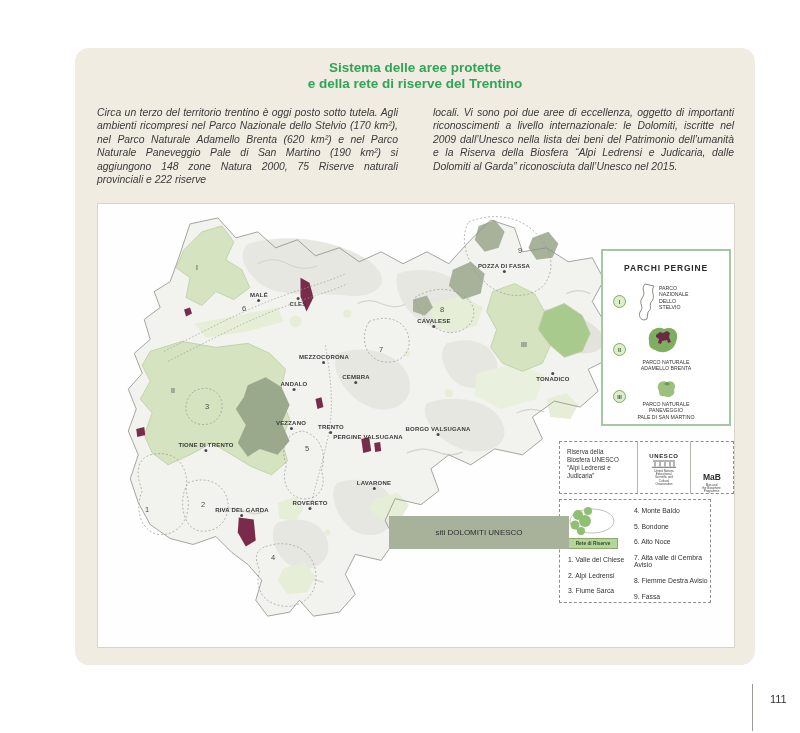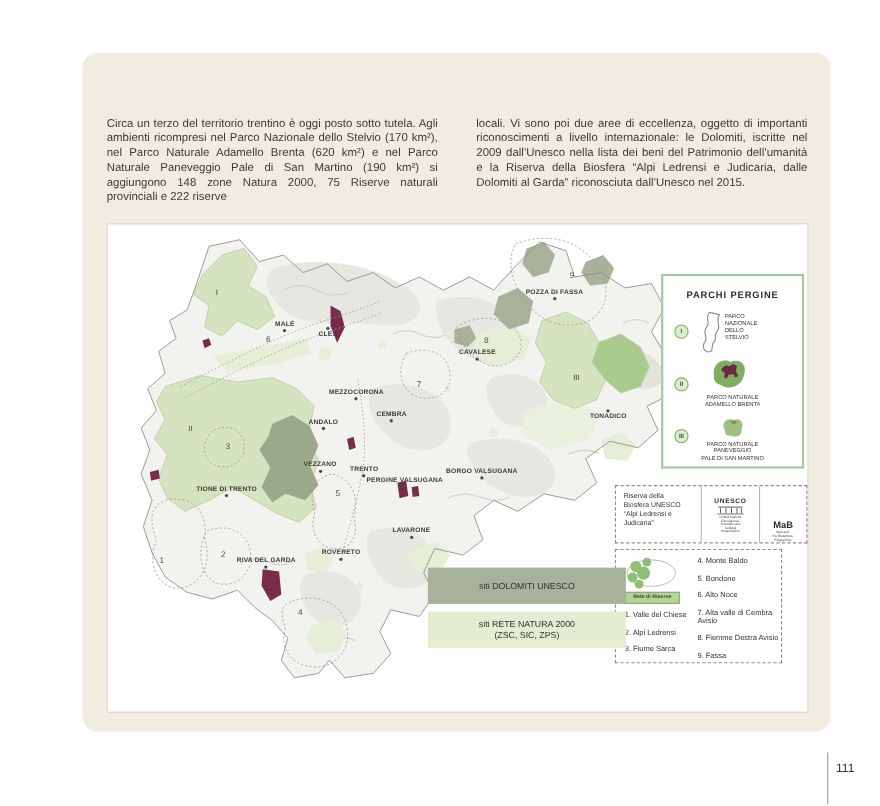--- a/index.html
+++ b/index.html
@@ -1,19 +1,19 @@
 <!DOCTYPE html>
 <html><head>
 <meta charset="utf-8">
 <style>
   html,body{margin:0;padding:0;background:#fff;}
   body{width:800px;height:733px;position:relative;font-family:"Liberation Sans",sans-serif;overflow:hidden;}
   .card{position:absolute;left:75px;top:48px;width:680px;height:617px;background:#f1ece1;border-radius:14px;}
   .title{position:absolute;left:75px;top:60px;width:680px;text-align:center;color:#2ea558;font-weight:bold;font-size:13.5px;line-height:16px;}
-  .cols{position:absolute;top:106px;font-size:10.4px;line-height:13.4px;color:#3a3a3a;text-align:justify;}
+  .cols{position:absolute;top:106px;font-style:italic;font-size:10.4px;line-height:13.4px;color:#3a3a3a;text-align:justify;}
   .col-left{left:97px;width:301px;}
   .col-right{left:433px;width:301px;}
   .panel{position:absolute;left:97px;top:203px;width:638px;height:445px;background:#fefefe;border:1px solid #d8d4c9;box-sizing:border-box;}
   .mapsvg{position:absolute;left:0;top:0;}
   
   .city{position:absolute;display:flex;flex-direction:column;align-items:center;gap:1px;transform:translate(-50%,-100%);}
   .city.below{flex-direction:column-reverse;transform:translate(-50%,0);}
   .city .lab{font-weight:bold;font-size:6px;line-height:6px;color:#3a3a3a;letter-spacing:.2px;white-space:nowrap;}
   .city .dot{width:3px;height:3px;background:#4a4a4a;border-radius:50%;}
   .numlab{position:absolute;transform:translate(-50%,-50%);font-size:7.5px;color:#4c4c4c;}
@@ -37,28 +37,30 @@
   .rete-badge{position:absolute;left:8px;top:38px;width:48px;background:#b5d49a;border:.5px solid #8aa86f;font-size:4.8px;font-weight:bold;color:#2f4a1e;text-align:center;padding:2px 0;}
   .rete-col1{position:absolute;left:8px;top:56px;width:62px;}
   .rete-col2{position:absolute;left:74px;top:7px;width:74px;}
   .rete-item{font-size:6.8px;line-height:7.6px;color:#333;margin-bottom:8px;}
   
   .swatch{position:absolute;left:291px;width:180px;height:33px;display:flex;flex-direction:column;align-items:center;justify-content:center;font-size:8px;color:#2f2f2f;line-height:10px;}
   .sw-dolomiti{top:312px;background:#a8b29a;}
   .sw-natura{top:352px;background:#e4ecd2;}
   .caption{position:absolute;left:0;bottom:6px;width:100%;text-align:center;font-size:9.3px;color:#3a3a3a;}
   
-  .pageno{position:absolute;left:752px;top:684px;height:47px;border-left:1px solid #9a9a94;padding-left:7px;font-size:11px;color:#333;padding-top:9px;box-sizing:border-box;}
+  .pageno{position:absolute;left:752px;top:684px;height:47px;border-left:1px solid #9a9a94;padding-left:17px;font-size:11px;color:#333;padding-top:9px;box-sizing:border-box;}
 </style>
 </head>
 <body>
 
 <div class="card"></div>
 
 <div class="title">
+  <div>Sistema delle aree protette</div>
+  <div>e della rete di riserve del Trentino</div>
 </div>
 
 <div class="cols col-left">Circa un terzo del territorio trentino è oggi posto sotto tutela. Agli ambienti ricompresi nel Parco Nazionale dello Stelvio (170 km²), nel Parco Naturale Adamello Brenta (620 km²) e nel Parco Naturale Paneveggio Pale di San Martino (190 km²) si aggiungono 148 zone Natura 2000, 75 Riserve naturali provinciali e 222 riserve</div>
 <div class="cols col-right">locali. Vi sono poi due aree di eccellenza, oggetto di importanti riconoscimenti a livello internazionale: le Dolomiti, iscritte nel 2009 dall’Unesco nella lista dei beni del Patrimonio dell’umanità e la Riserva della Biosfera “Alpi Ledrensi e Judicaria, dalle Dolomiti al Garda” riconosciuta dall’Unesco nel 2015.</div>
 
 <div class="panel">
 
   <svg class="mapsvg" width="636" height="443" viewBox="0 0 638 445">
     <g>
       <path d="M 92,20 L 120,14 L 138,34 L 160,28 L 178,44 L 200,36 L 218,52 L 242,44 L 262,58 L 284,48 L 306,60 L 330,48 L 352,60 L 372,38 L 394,16 L 418,24 L 426,48 L 450,44 L 472,58 L 496,54 L 508,76 L 496,98 L 508,118 L 526,136 L 512,156 L 492,166 L 502,188 L 484,204 L 458,198 L 436,214 L 446,236 L 426,252 L 398,246 L 374,262 L 352,252 L 334,266 L 342,288 L 324,302 L 298,296 L 288,318 L 298,338 L 284,358 L 258,352 L 248,372 L 258,392 L 242,410 L 216,414 L 202,398 L 192,410 L 170,414 L 158,398 L 164,378 L 150,362 L 134,350 L 118,334 L 95,342 L 72,336 L 52,322 L 40,300 L 32,276 L 40,252 L 30,228 L 38,206 L 30,186 L 44,170 L 36,150 L 52,136 L 46,116 L 62,104 L 56,88 L 72,78 L 80,56 Z" fill="#f2f2ef"></path>
@@ -277,20 +279,16 @@
         <div class="rete-item">6. Alto Noce</div>
         <div class="rete-item">7. Alta valle di Cembra Avisio</div>
         <div class="rete-item">8. Fiemme Destra Avisio</div>
         <div class="rete-item">9. Fassa</div>
       </div>
   </div>
 
   <div class="swatch sw-dolomiti">
     <div>siti DOLOMITI UNESCO</div>
   </div>
-  <div class="swatch sw-natura">
-    <div>siti RETE NATURA 2000</div>
-    <div>(ZSC, SIC, ZPS)</div>
-  </div>
 
 </div>
 
 <div class="pageno">111</div>
 
 </body></html>

